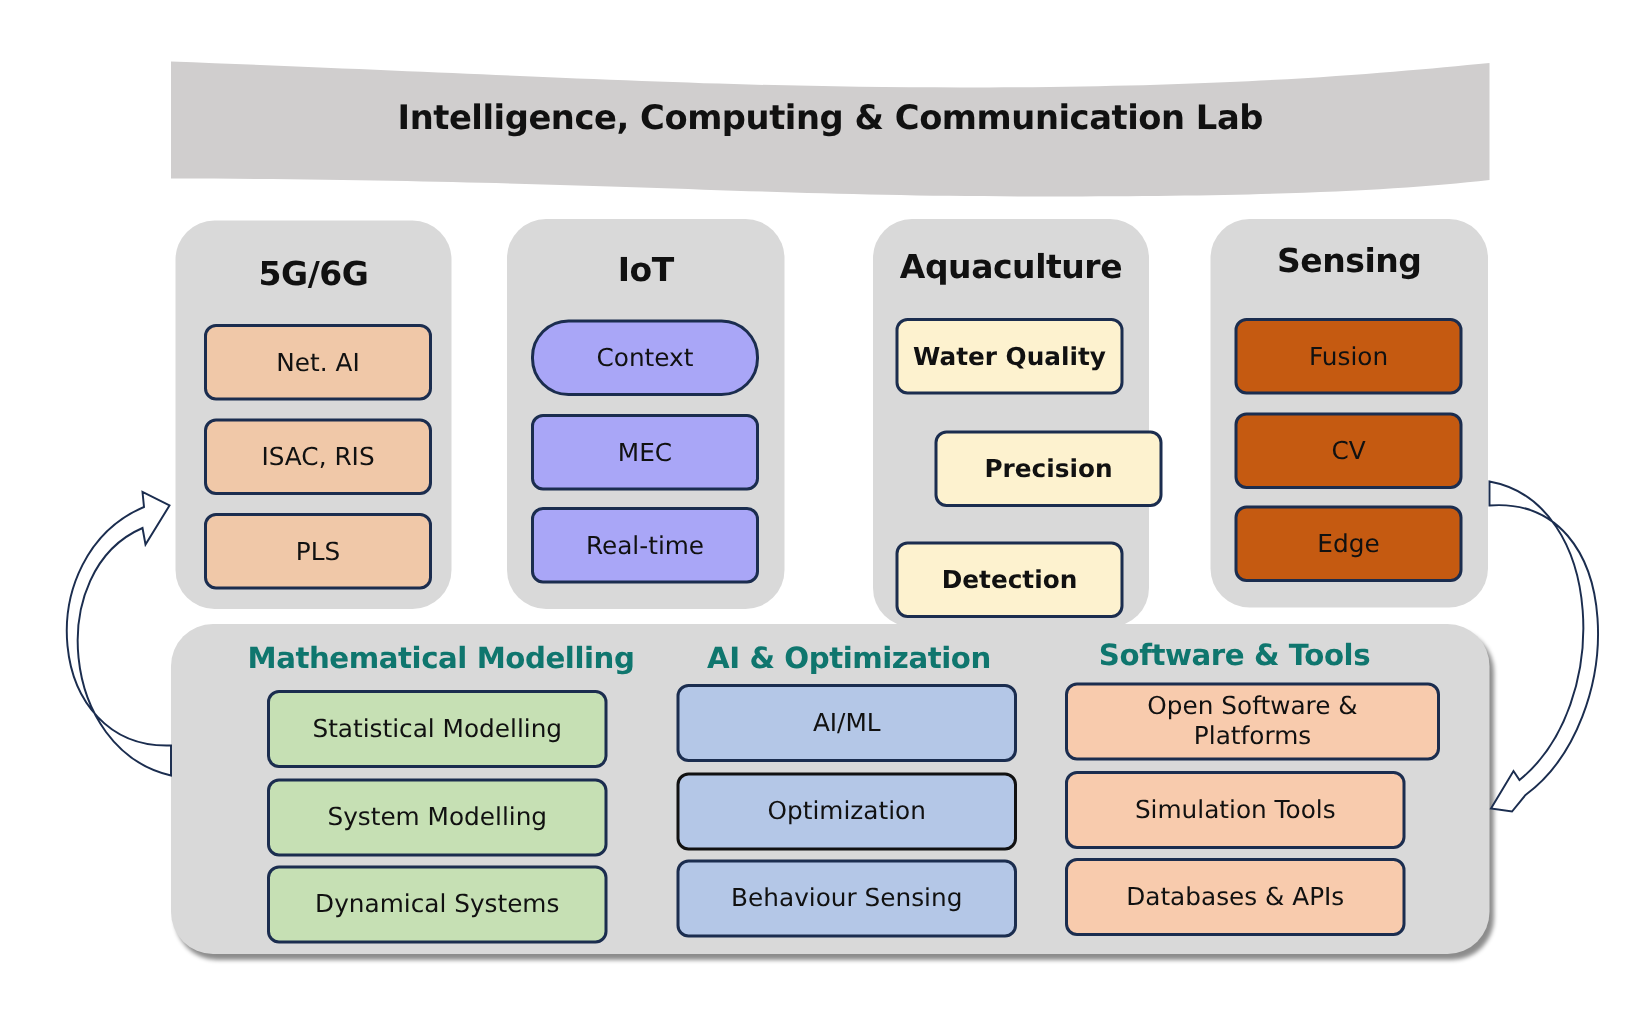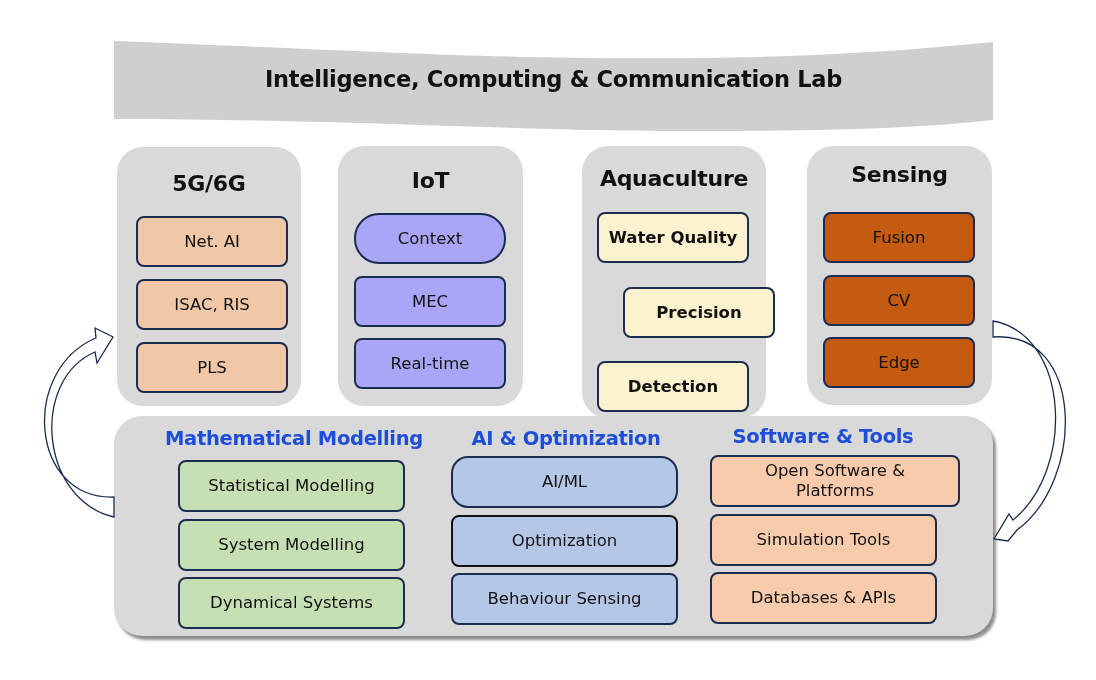--- a/index.html
+++ b/index.html
@@ -20,21 +20,21 @@
   .c-aqua { background:#fdf2cf;font-weight:bold; }
   .c-sense { background:#c55a11; }
   .c-math { background:#c6e0b4; }
   .c-ai { background:#b4c7e7; }
   .c-sw { background:#f8cbad; }
   .bold-border { border-color:#111; }
   #bottom-panel { position:absolute; left:114px; top:416px; width:879px; height:220px;
          background:#d9d9d9; border-radius:28px;
          box-shadow: 3px 4px 3px rgba(0,0,0,0.45); }
   .section-title { position:absolute; text-align:center;
-         font-family:"DejaVu Sans", sans-serif; font-weight:bold; font-size:19.5px; color:#1d4ed8; letter-spacing:-0.3px; }
+         font-family:"DejaVu Sans", sans-serif; font-weight:bold; font-size:19.5px; color:#0f766e; letter-spacing:-0.3px; }
   #arrows { position:absolute; left:0; top:0; width:1096px; height:680px; pointer-events:none; }
 </style>
 </head>
 <body>
 
 <svg id="banner" viewBox="0 0 1096 140">
   <path d="M114,41 C400,52 500,60 700,58 C850,56 930,48 993,42 L993,120 C930,127 850,131 700,131 C500,131 400,120 114,119 Z" fill="#d0cece"></path>
 </svg>
 <div class="banner-title">Intelligence, Computing &amp; Communication Lab</div>
 
@@ -66,21 +66,21 @@
   <div class="item c-sense" style="left:16px;top:191px;width:152px;height:51px;">Edge</div>
 </div>
 
 <div id="bottom-panel">
   <div class="section-title" style="left:40px;width:280px;top:11px;">Mathematical Modelling</div>
   <div class="item c-math" style="left:64px;top:44px;width:227px;height:52px;">Statistical Modelling</div>
   <div class="item c-math" style="left:64px;top:103px;width:227px;height:52px;">System Modelling</div>
   <div class="item c-math" style="left:64px;top:161px;width:227px;height:52px;text-align:right;">Dynamical Systems</div>
 
   <div class="section-title" style="left:338px;width:228px;top:11px;">AI &amp; Optimization</div>
-  <div class="item c-ai" style="left:337px;top:40px;width:227px;height:52px;border-radius:17px;">AI/ML</div>
+  <div class="item c-ai" style="left:337px;top:40px;width:227px;height:52px;">AI/ML</div>
   <div class="item c-ai" style="left:337px;top:157px;width:227px;height:52px;">Behaviour Sensing</div>
   <div class="item c-ai bold-border" style="left:337px;top:99px;width:227px;height:52px;">Optimization</div>
 
   <div class="section-title" style="left:596px;width:226px;top:9px;">Software &amp; Tools</div>
   <div class="item c-sw" style="left:596px;top:39px;width:250px;height:52px;padding:0 30px;">Open Software &amp; Platforms</div>
   <div class="item c-sw" style="left:596px;top:98px;width:227px;height:52px;">Simulation Tools</div>
   <div class="item c-sw" style="left:596px;top:156px;width:227px;height:52px;">Databases &amp; APIs</div>
 </div>
 
 <svg id="arrows" viewBox="0 0 1096 680">

